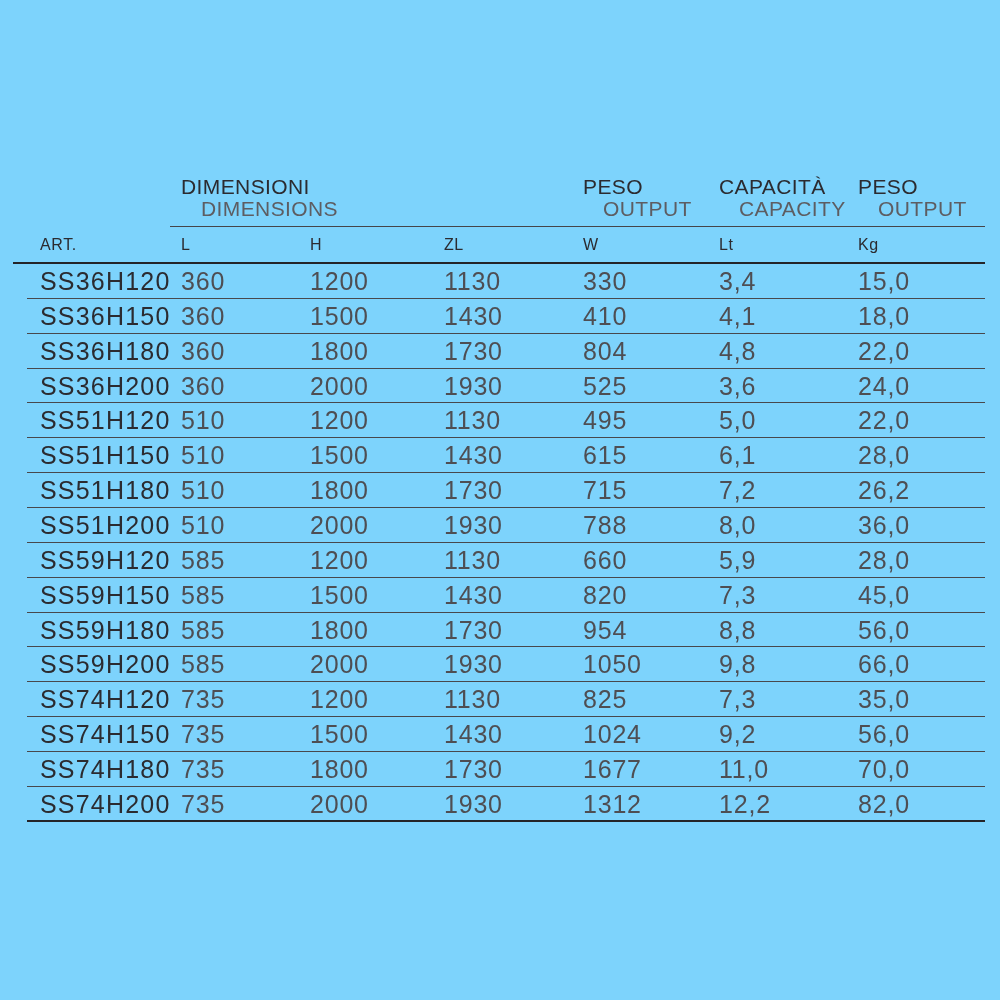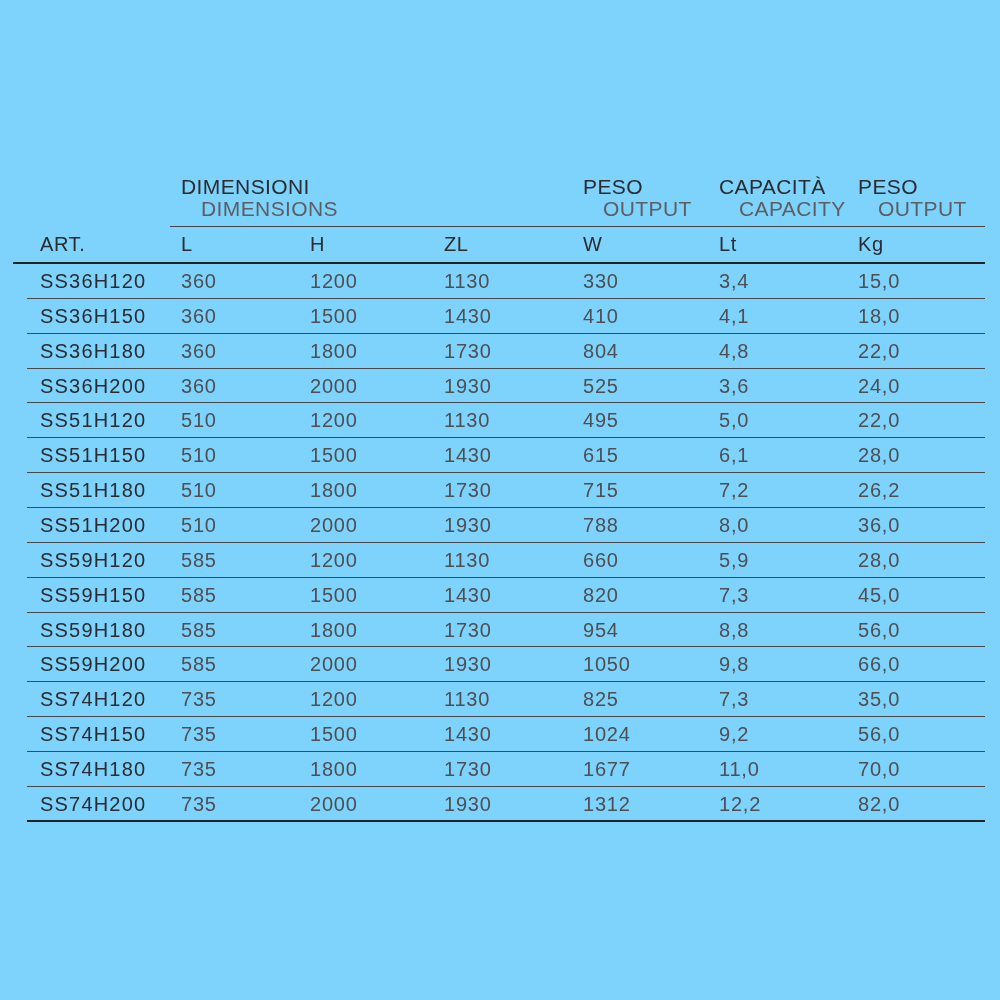--- a/index.html
+++ b/index.html
@@ -51,35 +51,35 @@
   .gh-peso { grid-column: 7; }
   .group-underline {
     height: 0;
     border-top: 1.6px solid #454549;
     margin-left: 157px;
   }
   
   .cols {
     height: 35px;
     align-items: center;
-    font-size: 20px;
+    font-size: 16px;
     color: #2b2b30;
     letter-spacing: 0.6px;
   }
   .cols > :first-child { padding-left: 27px; }
   .header-line {
     height: 0;
     border-top: 2px solid #242428;
   }
   
   .row {
     height: 34.87px;
     align-items: center;
     position: relative;
-    font-size: 20px;
+    font-size: 25px;
     color: #4e4e53;
     letter-spacing: 0.8px;
   }
   .row > :first-child { padding-left: 27px; }
   .row::after {
     content: "";
     position: absolute;
     left: 14px;
     right: 0;
     bottom: 0;

